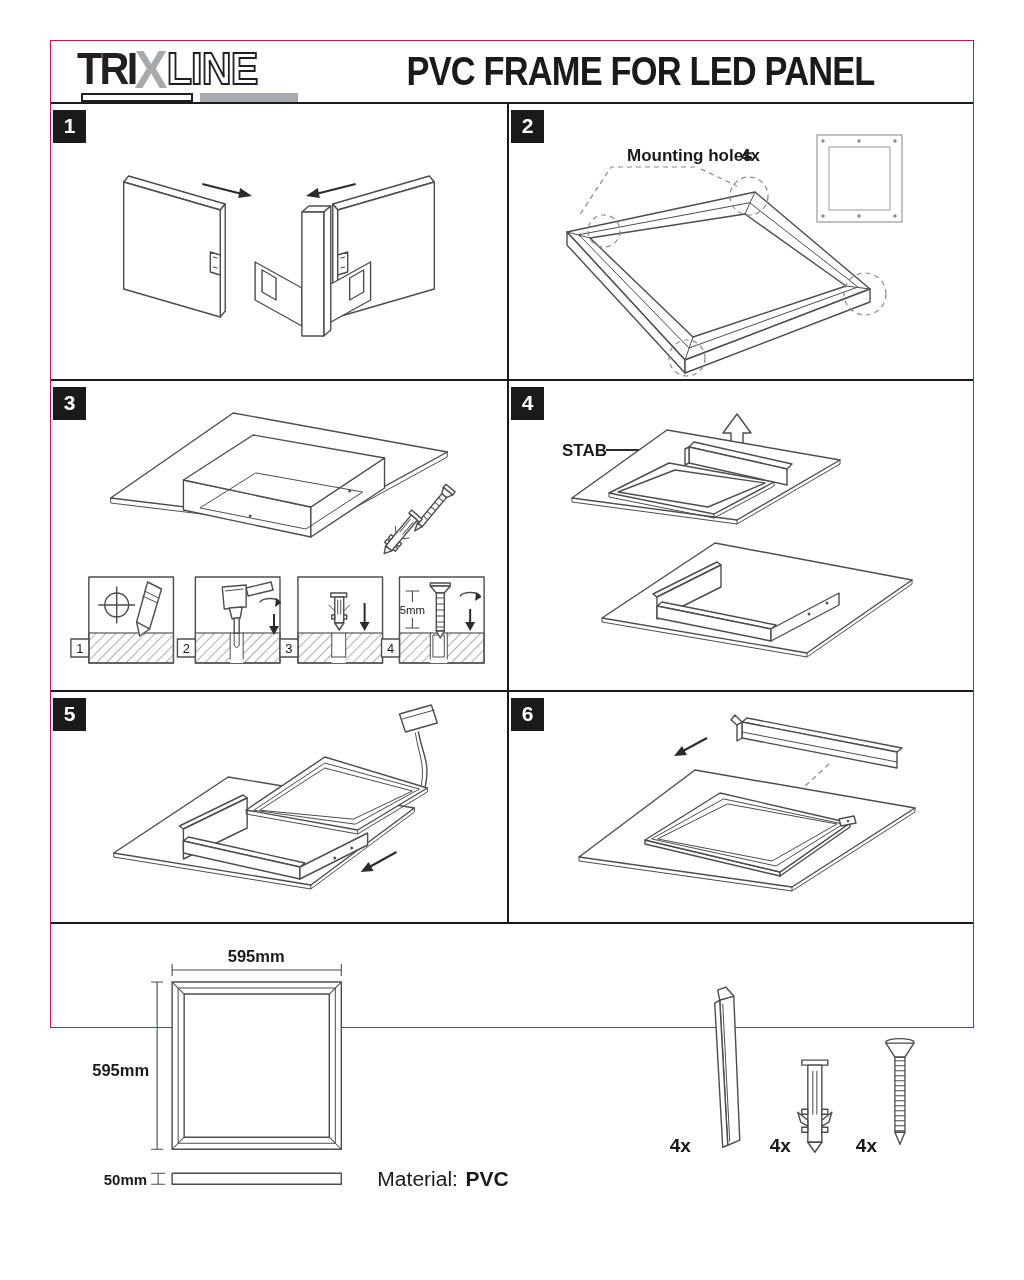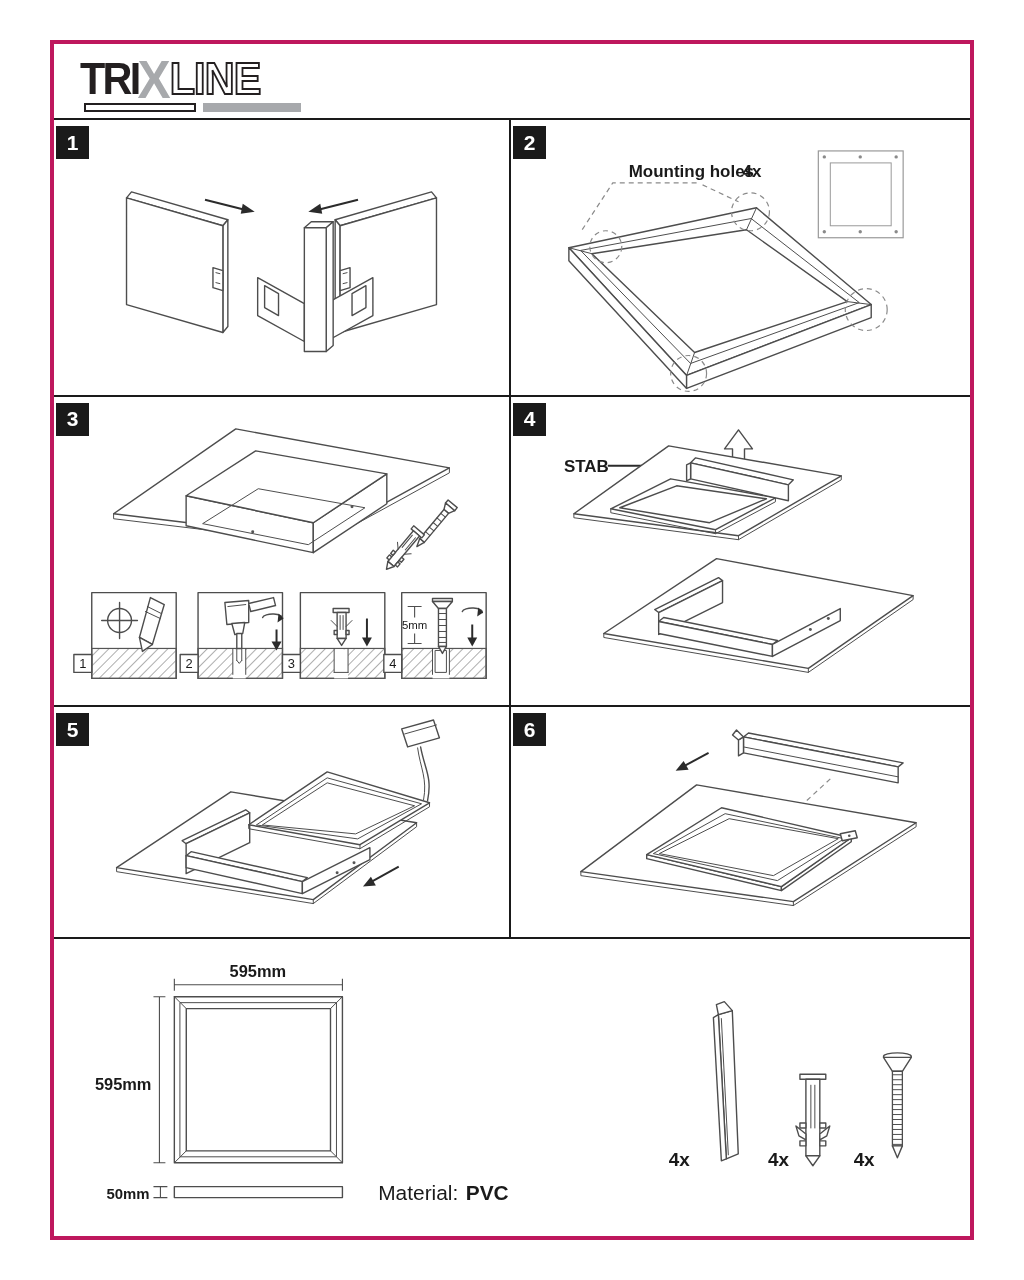--- a/index.html
+++ b/index.html
@@ -1,17 +1,17 @@
 <!DOCTYPE html>
 <html><head>
 <meta charset="utf-8">
 <style>
   html,body{margin:0;padding:0;background:#fff;width:1024px;height:1280px;font-family:"Liberation Sans",sans-serif;}
   .page{position:relative;width:1024px;height:1280px;background:#fff;overflow:hidden;}
-  .sheet{position:absolute;left:50px;top:40px;width:924px;height:1200px;border:4px solid #be185d;box-sizing:border-box;background:#fff;display:flex;flex-direction:column;}
+  .sheet{position:absolute;left:50px;top:40px;width:924px;height:988px;border:1px solid #be185d;box-sizing:border-box;background:#fff;display:flex;flex-direction:column;}
   .hdr{height:77px;border-bottom:2px solid #1a1a1a;box-sizing:border-box;display:flex;align-items:center;}
   .logo{margin-left:26px;width:250px;}
   .logo-text{display:flex;align-items:flex-end;line-height:0.9;transform:scaleX(0.92);transform-origin:left;}
   .l-tri{font-weight:800;font-size:45px;letter-spacing:-3px;color:#231f20;}
   .l-x{font-weight:800;font-size:54px;color:#a7a9ac;margin:0 -1px;position:relative;top:4px;}
   .l-line{font-weight:800;font-size:45px;letter-spacing:-1px;color:#fff;-webkit-text-stroke:2px #231f20;}
   .logo-bars{display:flex;gap:7px;margin-top:3px;margin-left:4px;}
   .bar-outline{width:112px;height:9px;border:2px solid #231f20;box-sizing:border-box;background:#fff;}
   .bar-gray{width:98px;height:9px;background:#a7a9ac;}
   .title-wrap{flex:1;text-align:center;padding-right:18px;}
@@ -45,20 +45,23 @@
       <div class="logo-text">
         <span class="l-tri">TRI</span>
             <span class="l-x">X</span>
             <span class="l-line">LINE</span>
       </div>
       <div class="logo-bars">
         <span class="bar-outline"></span>
         <span class="bar-gray"></span>
       </div>
     </div>
+    <div class="title-wrap">
+      <span class="title">PVC FRAME FOR LED PANEL</span>
+    </div>
   </div>
 
   <div class="row r1">
    <div class="cell lft">
     <div class="badge">1</div>
     <svg width="100%" height="100%" viewBox="0 0 458 275" preserveAspectRatio="none">
 
       <g>
         <line class="ar" x1="152" y1="80" x2="196" y2="91"></line>
               <polygon class="arh" points="202,92 188,94 190,84"></polygon>

